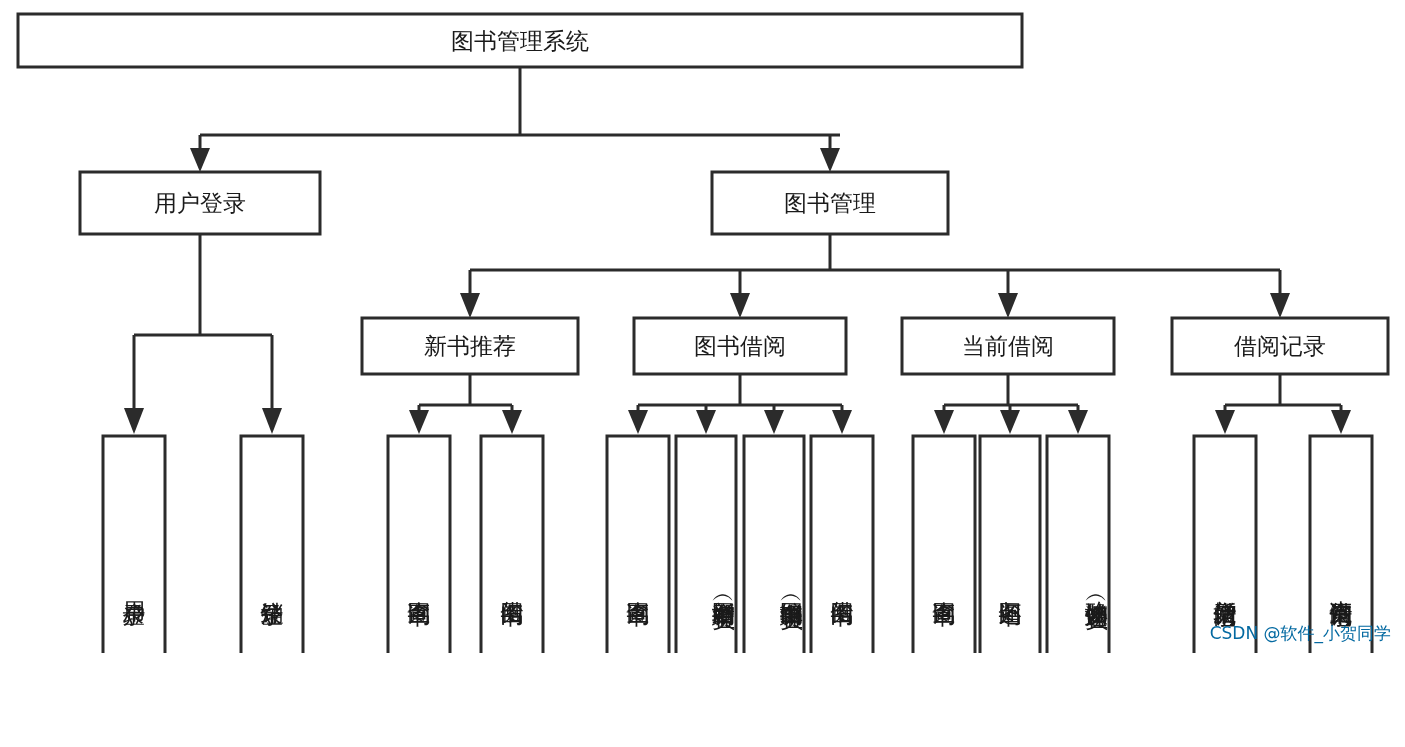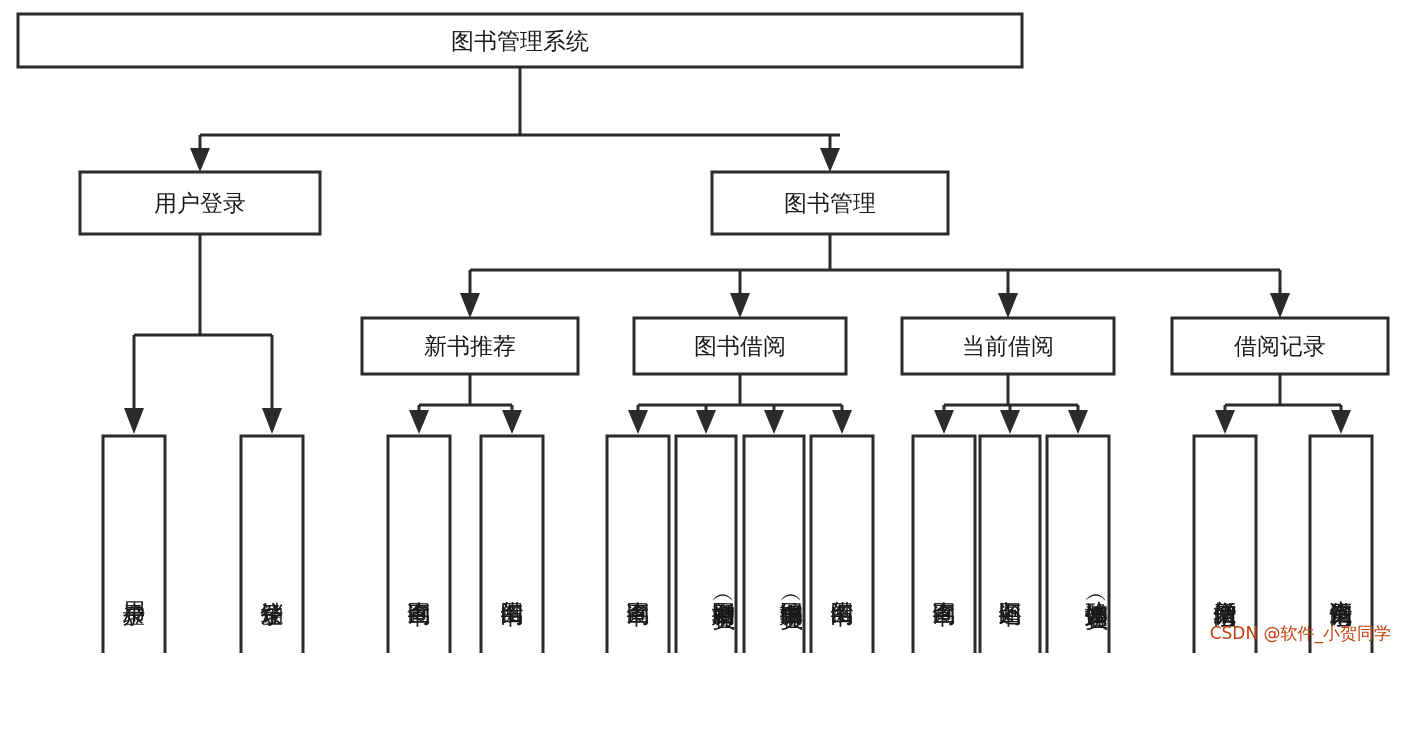--- a/index.html
+++ b/index.html
@@ -60,21 +60,21 @@
     letter-spacing: 1px;
     white-space: nowrap;
     pointer-events: none;
   }
   #watermark {
     position: absolute;
     right: 14px;
     bottom: 8px;
     font-family: "DejaVu Sans", "Liberation Sans", sans-serif;
     font-size: 17px;
-    color: #c2410c;
+    color: #0369a1;
     white-space: nowrap;
   }
 </style>
 </head>
 <body>
 
 <div id="diagram-root">
 
   <svg id="flow" viewBox="0 0 1405 747">
 

